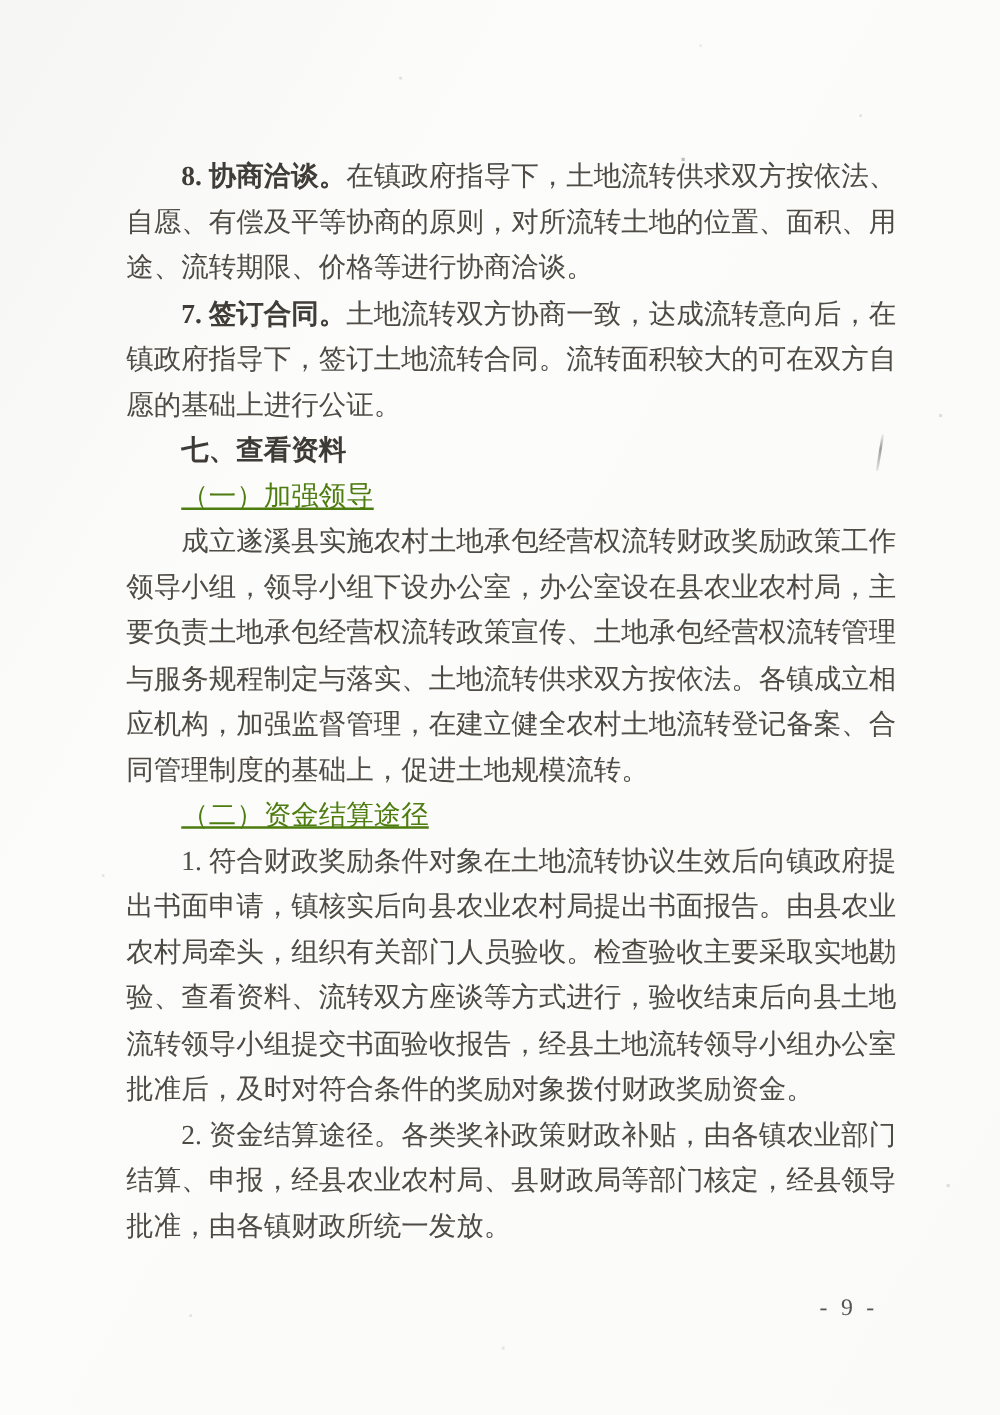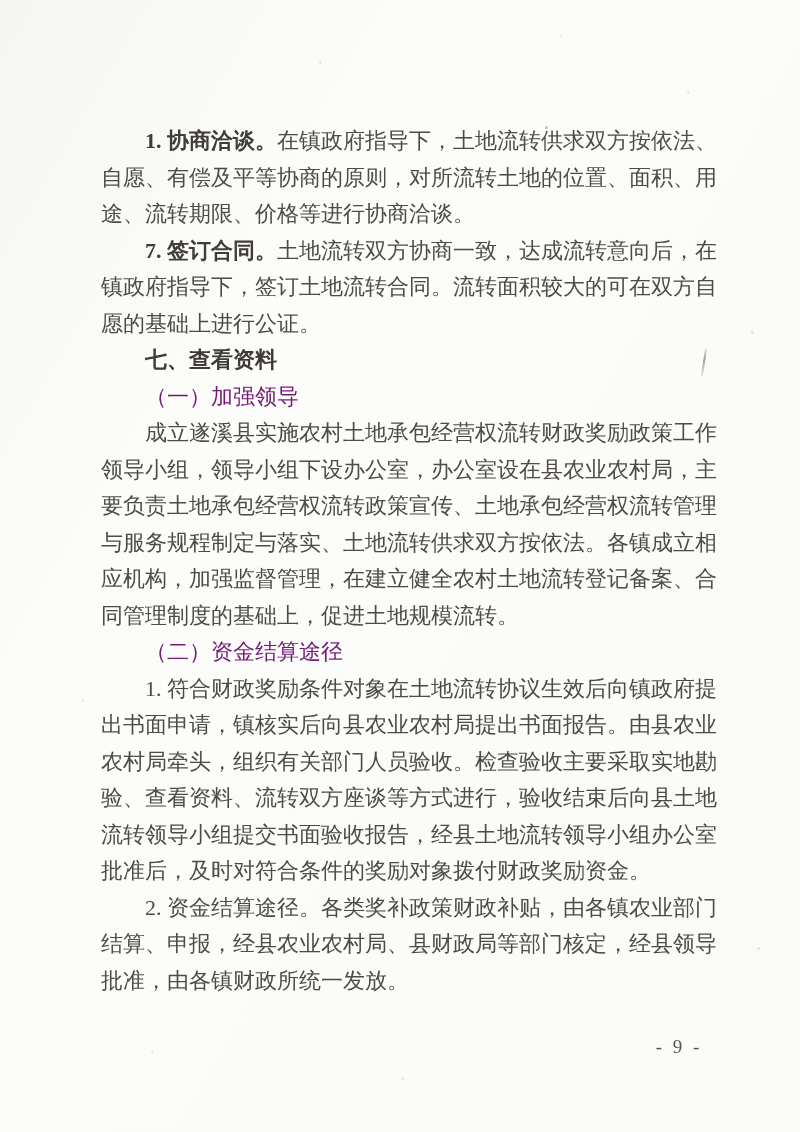--- a/index.html
+++ b/index.html
@@ -42,21 +42,22 @@
   }
   .lead {
     font-weight: bold;
     color: #403d38;
   }
   .h-bold {
     font-weight: bold;
     color: #3e3b36;
   }
   .subhead {
-    color: #701a75;
+    color: #4d7c0f;
+    text-decoration: underline;
   }
   .page-number {
     position: absolute;
     left: 634px;
     top: 1036px;
     width: 90px;
     text-align: center;
     font-size: 19px;
     letter-spacing: 3px;
     color: #57554f;
@@ -95,21 +96,21 @@
 </style>
 </head>
 <body>
 
 <div class="page">
 
   <div class="speckles"></div>
 
   <div class="doc">
 
-    <p><span class="lead">1. 协商洽谈。</span><span>在镇政府指导下，土地流转供求双方按依法、自愿、有偿及平等协商的原则，对所流转土地的位置、面积、用途、流转期限、价格等进行协商洽谈。</span></p>
+    <p><span class="lead">8. 协商洽谈。</span><span>在镇政府指导下，土地流转供求双方按依法、自愿、有偿及平等协商的原则，对所流转土地的位置、面积、用途、流转期限、价格等进行协商洽谈。</span></p>
 
     <p><span class="lead">7. 签订合同。</span><span>土地流转双方协商一致，达成流转意向后，在镇政府指导下，签订土地流转合同。流转面积较大的可在双方自愿的基础上进行公证。</span></p>
 
     <p class="h-bold">七、查看资料</p>
 
     <p class="subhead">（一）加强领导</p>
 
     <p>成立遂溪县实施农村土地承包经营权流转财政奖励政策工作领导小组，领导小组下设办公室，办公室设在县农业农村局，主要负责土地承包经营权流转政策宣传、土地承包经营权流转管理与服务规程制定与落实、土地流转供求双方按依法。各镇成立相应机构，加强监督管理，在建立健全农村土地流转登记备案、合同管理制度的基础上，促进土地规模流转。</p>
 
     <p class="subhead">（二）资金结算途径</p>

